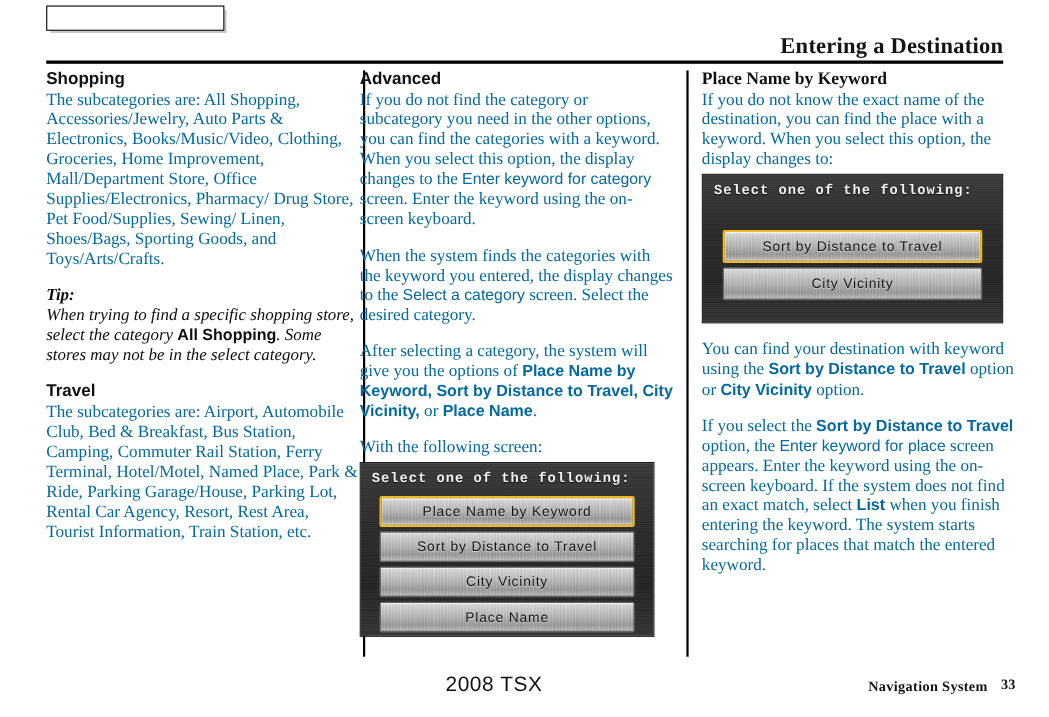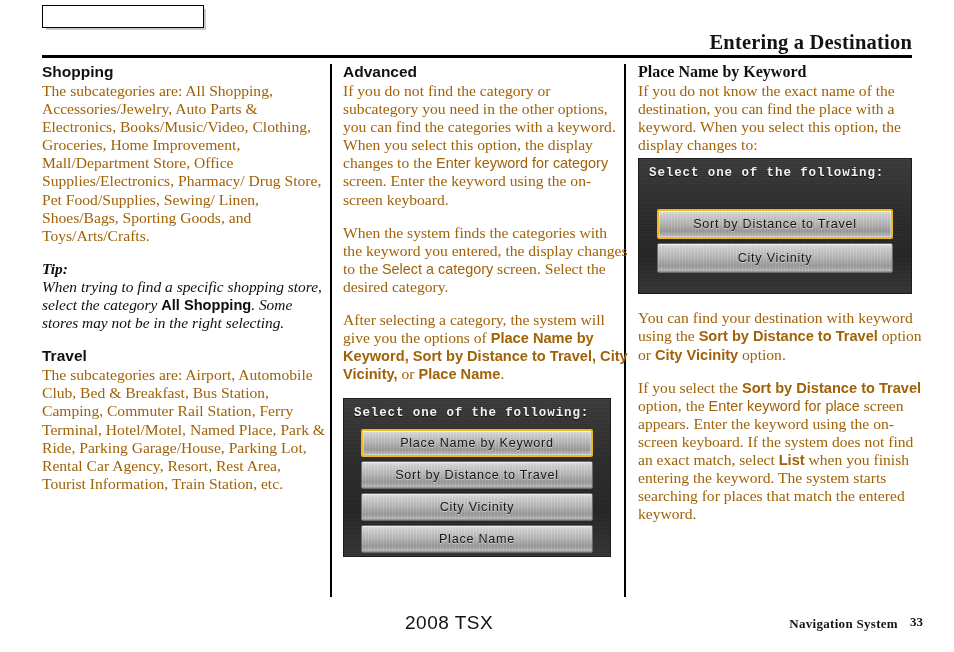--- a/index.html
+++ b/index.html
@@ -62,21 +62,21 @@
     top: 62px;
     width: 868px;
     height: 535px;
   }
   .col {
     position: absolute;
     top: 0;
     width: 286px;
   }
   .col-1 { left: 42px; }
-  .col-2 { left: 343px; }
+  .col-2 { left: 327px; }
   .col-3 { left: 638px; }
 
   .divider {
     position: absolute;
     top: 2px;
     width: 1.5px;
     height: 533px;
     background: #000;
   }
   .divider-1 { left: 330px; }
@@ -97,21 +97,21 @@
     font-weight: bold;
     font-size: 16px;
     line-height: 19px;
     color: #111;
   }
   p.body {
     margin: 0 0 15px 0;
     font-family: "Liberation Serif", serif;
     font-size: 15.6px;
     line-height: 18.1px;
-    color: #a16207;
+    color: #0369a1;
     text-align: left;
   }
   p.body.tight { margin-bottom: 0; }
   p.tip {
     margin: 0 0 14px 0;
     font-family: "Liberation Serif", serif;
     font-style: italic;
     font-size: 15.4px;
     line-height: 18.1px;
     color: #0d0d0d;
@@ -274,37 +274,38 @@
 <div class="cols">
 
   <div class="divider divider-1"></div>
   <div class="divider divider-2"></div>
 
   <div class="col col-1">
 
     <h2 class="head-sans">Shopping</h2>
     <p class="body">The subcategories are: All Shopping, Accessories/Jewelry, Auto Parts &amp; Electronics, Books/Music/Video, Clothing, Groceries, Home Improvement, Mall/Department Store, Office Supplies/Electronics, Pharmacy/ Drug Store, Pet Food/Supplies, Sewing/ Linen, Shoes/Bags, Sporting Goods, and Toys/Arts/Crafts.</p>
 
-    <p class="tip"><span class="tip-label">Tip:</span><br><span>When trying to find a specific shopping store, select the category </span><span class="btn-ref">All Shopping</span><span>. Some stores may not be in the right selecting.</span></p>
+    <p class="tip"><span class="tip-label">Tip:</span><br><span>When trying to find a specific shopping store, select the category </span><span class="btn-ref">All Shopping</span><span>. Some stores may not be in the select category.</span></p>
 
     <h2 class="head-sans">Travel</h2>
     <p class="body">The subcategories are: Airport, Automobile Club, Bed &amp; Breakfast, Bus Station, Camping, Commuter Rail Station, Ferry Terminal, Hotel/Motel, Named Place, Park &amp; Ride, Parking Garage/House, Parking Lot, Rental Car Agency, Resort, Rest Area, Tourist Information, Train Station, etc.</p>
 
   </div>
 
   <div class="col col-2">
 
     <h2 class="head-sans">Advanced</h2>
 
     <p class="body"><span>If you do not find the category or subcategory you need in the other options, you can find the categories with a keyword. When you select this option, the display changes to the </span><span class="scr">Enter keyword for category</span><span> screen. Enter the keyword using the on-screen keyboard.</span></p>
 
     <p class="body"><span>When the system finds the categories with the keyword you entered, the display changes to the </span><span class="scr">Select a category</span><span> screen. Select the desired category.</span></p>
 
     <p class="body"><span>After selecting a category, the system will give you the options of </span><span class="btn-ref">Place Name by Keyword, Sort by Distance to Travel, City Vicinity,</span><span> or </span><span class="btn-ref">Place Name</span><span>.</span></p>
 
+    <p class="body tight">With the following screen:</p>
 
     <div class="navscreen screen-mid">
       <div class="ns-title">Select one of the following:</div>
       <div class="ns-list">
         <div class="ns-btn selected">Place Name by Keyword</div>
         <div class="ns-btn">Sort by Distance to Travel</div>
         <div class="ns-btn">City Vicinity</div>
         <div class="ns-btn">Place Name</div>
       </div>
     </div>

